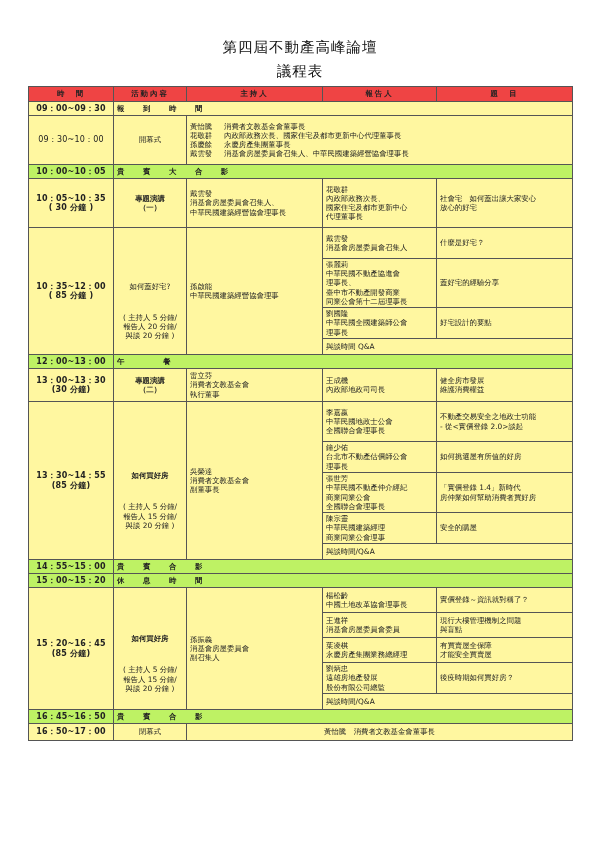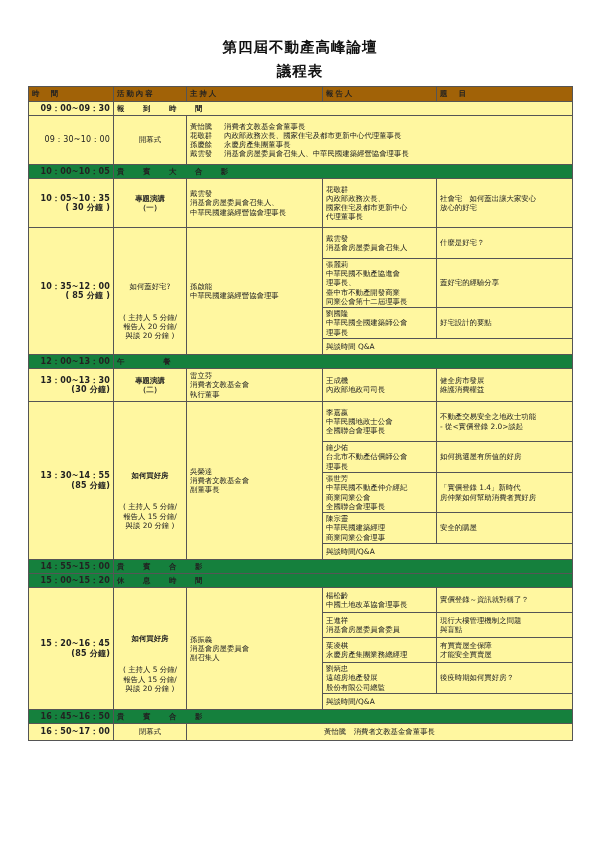--- a/index.html
+++ b/index.html
@@ -1,27 +1,27 @@
 <!DOCTYPE html>
 <html><head>
 <meta charset="utf-8">
 <style>
   html, body { margin:0; padding:0; background:#ffffff; }
   body { width:600px; height:849px; position:relative; font-family:"DejaVu Sans", sans-serif; color:#222; overflow:hidden; }
-  .title { position:absolute; left:0; width:600px; text-align:center; font-size:14.5px; font-weight:bold; letter-spacing:1px; color:#111; }
+  .title { position:absolute; left:0; width:600px; text-align:center; font-size:14.5px; font-weight:normal; letter-spacing:1px; color:#111; }
   .t1 { top:38px; }
   .t2 { top:62px; }
   table.agenda { position:absolute; left:28px; top:86px; width:544px; border-collapse:collapse; table-layout:fixed; font-size:7.4px; line-height:9.2px; }
   table.agenda td { border:1px solid #555; padding:1px 3px; vertical-align:middle; background:#fff7a0; }
-  table.agenda tr.hdr td { background:#a16207; height:12px; font-weight:bold; letter-spacing:2px; }
-  table.agenda td.time { text-align:right; font-weight:bold; font-size:8px; letter-spacing:0.2px; }
+  table.agenda tr.hdr td { background:#ef4444; text-align:center; height:12px; font-weight:bold; letter-spacing:2px; }
+  table.agenda td.time { text-align:center; font-weight:bold; font-size:8px; letter-spacing:0.2px; }
   table.agenda td.time .sub { font-weight:bold; display:block; }
   table.agenda td.center { text-align:center; }
   table.agenda td.spanall { font-weight:bold; letter-spacing:8px; }
-  table.agenda tr.gray td { background:#15803d; height:11px; }
+  table.agenda tr.gray td { background:#bef264; height:11px; }
   table.agenda tr.plain td { height:11px; }
   .bold { font-weight:bold; }
   .act { display:block; }
   .act-note { display:block; margin-top:22px; }
   .line { display:block; }
   .namecol { display:inline-block; width:34px; }
 </style>
 </head>
 <body>
 

